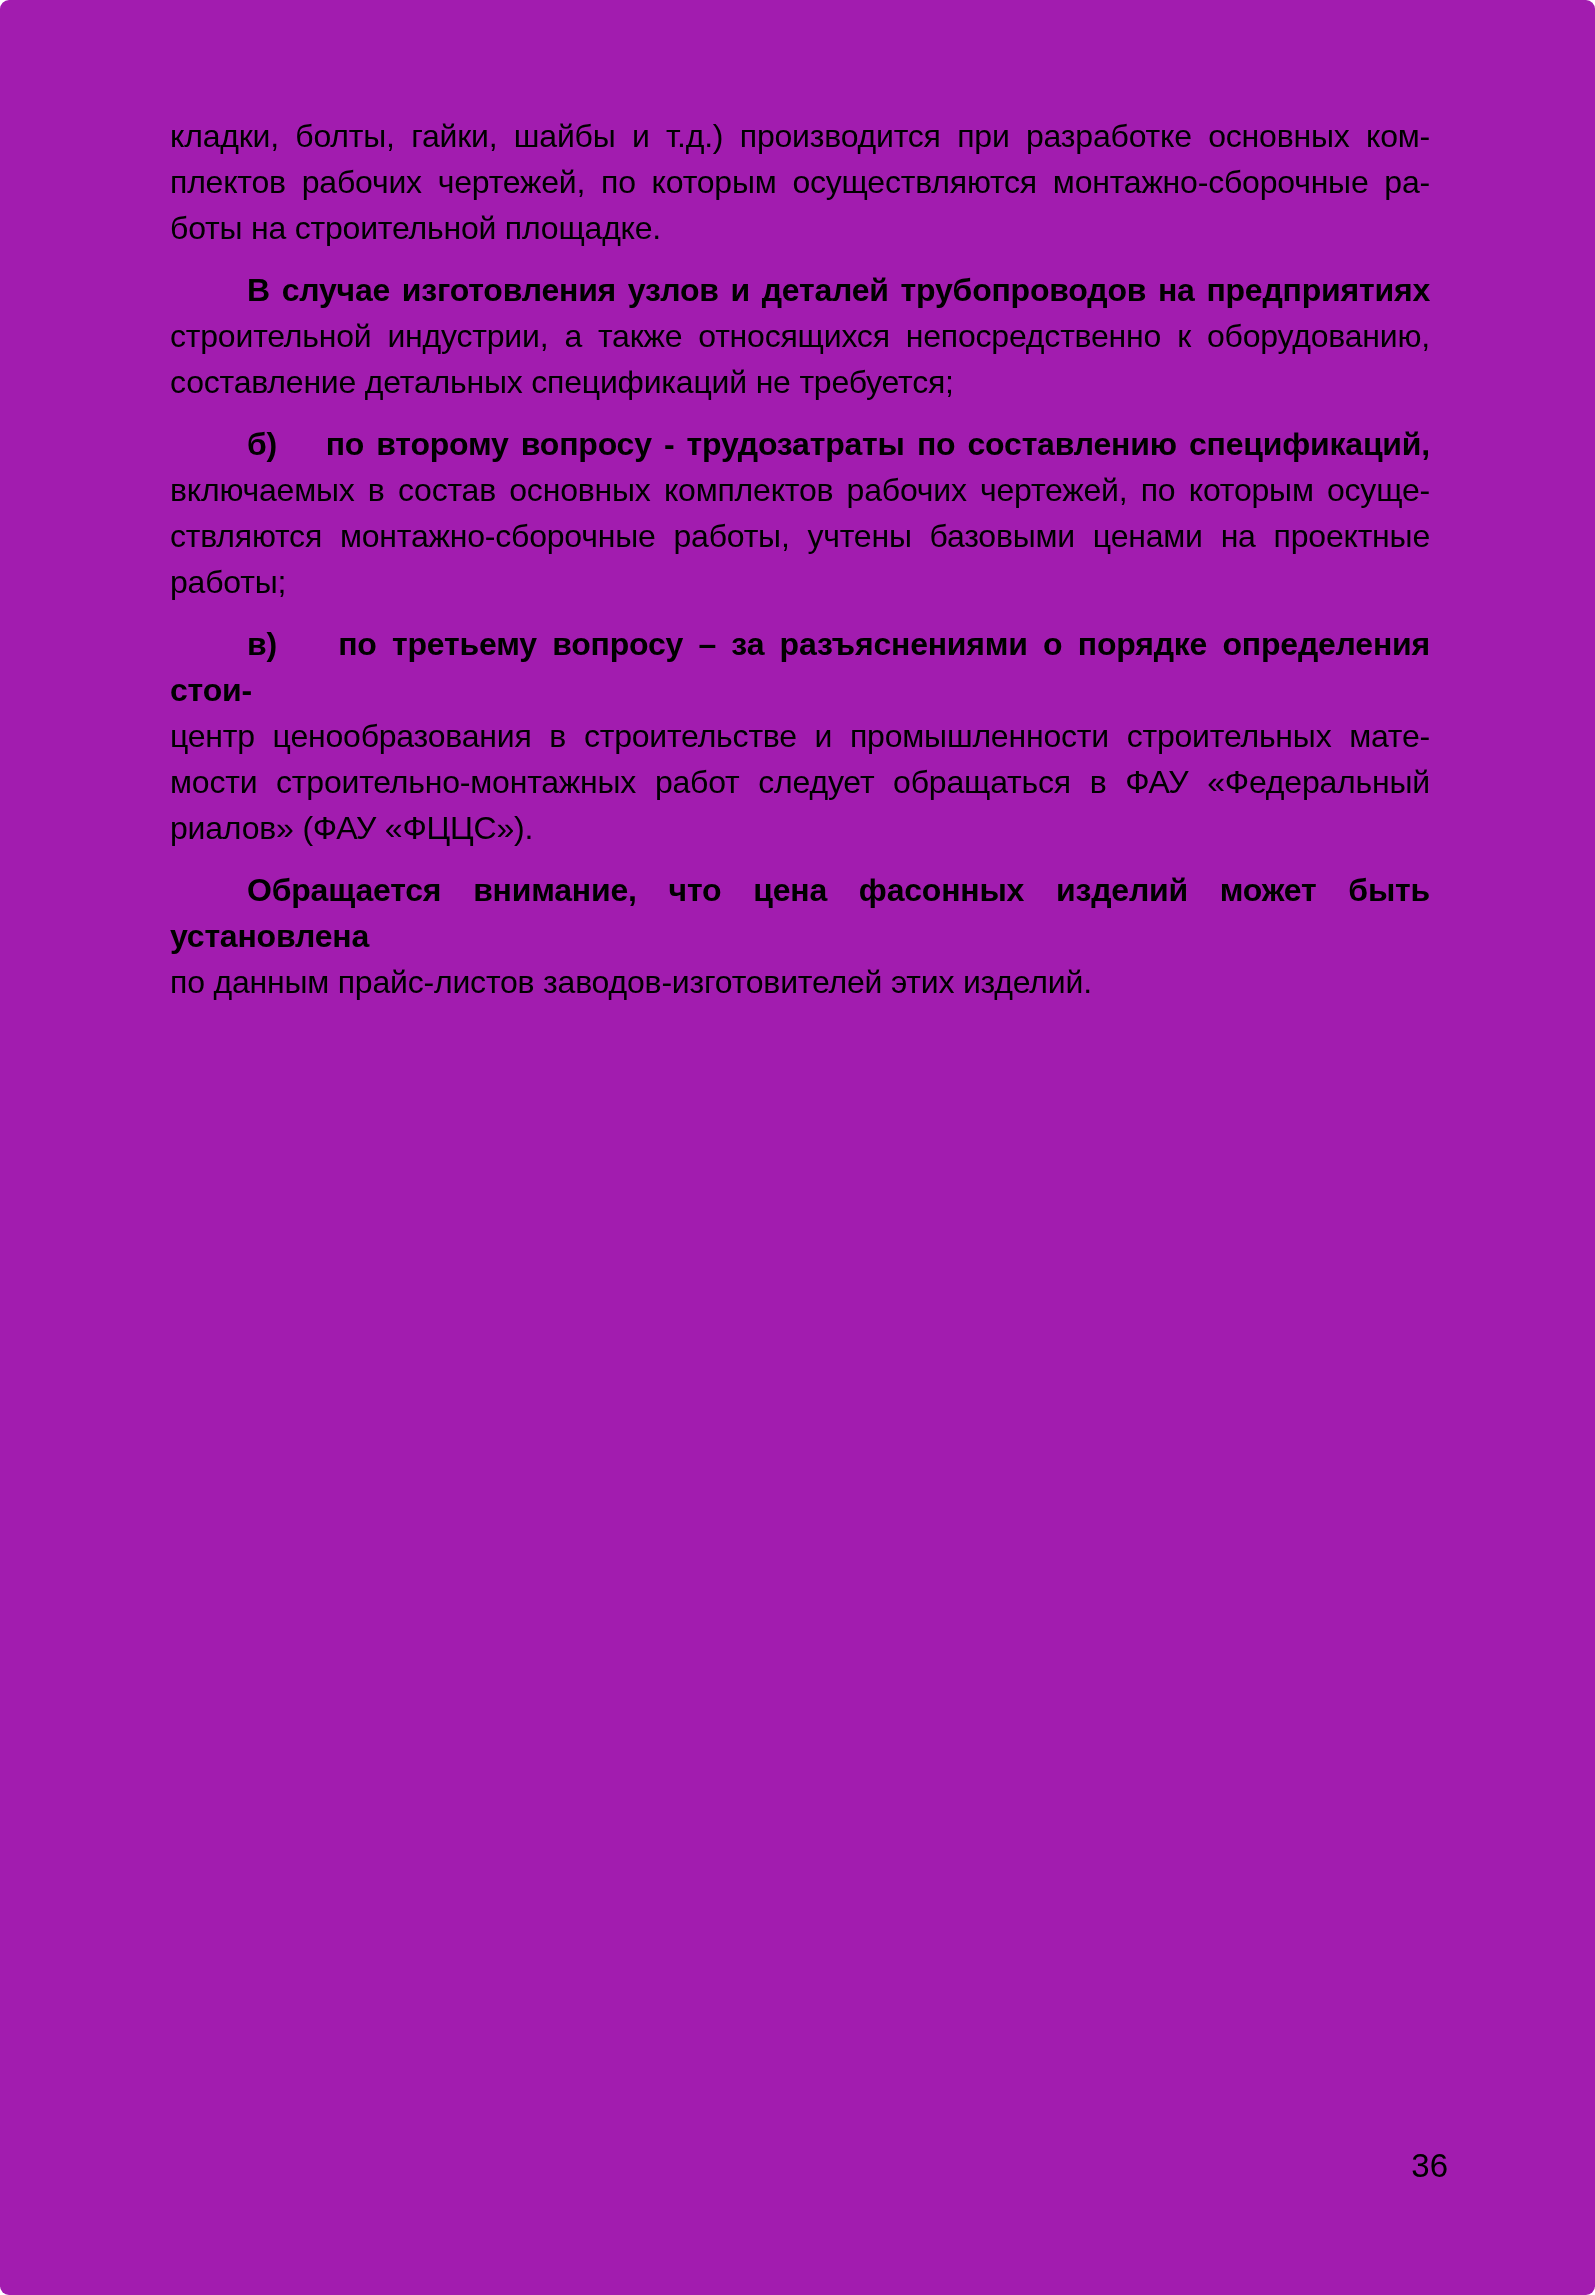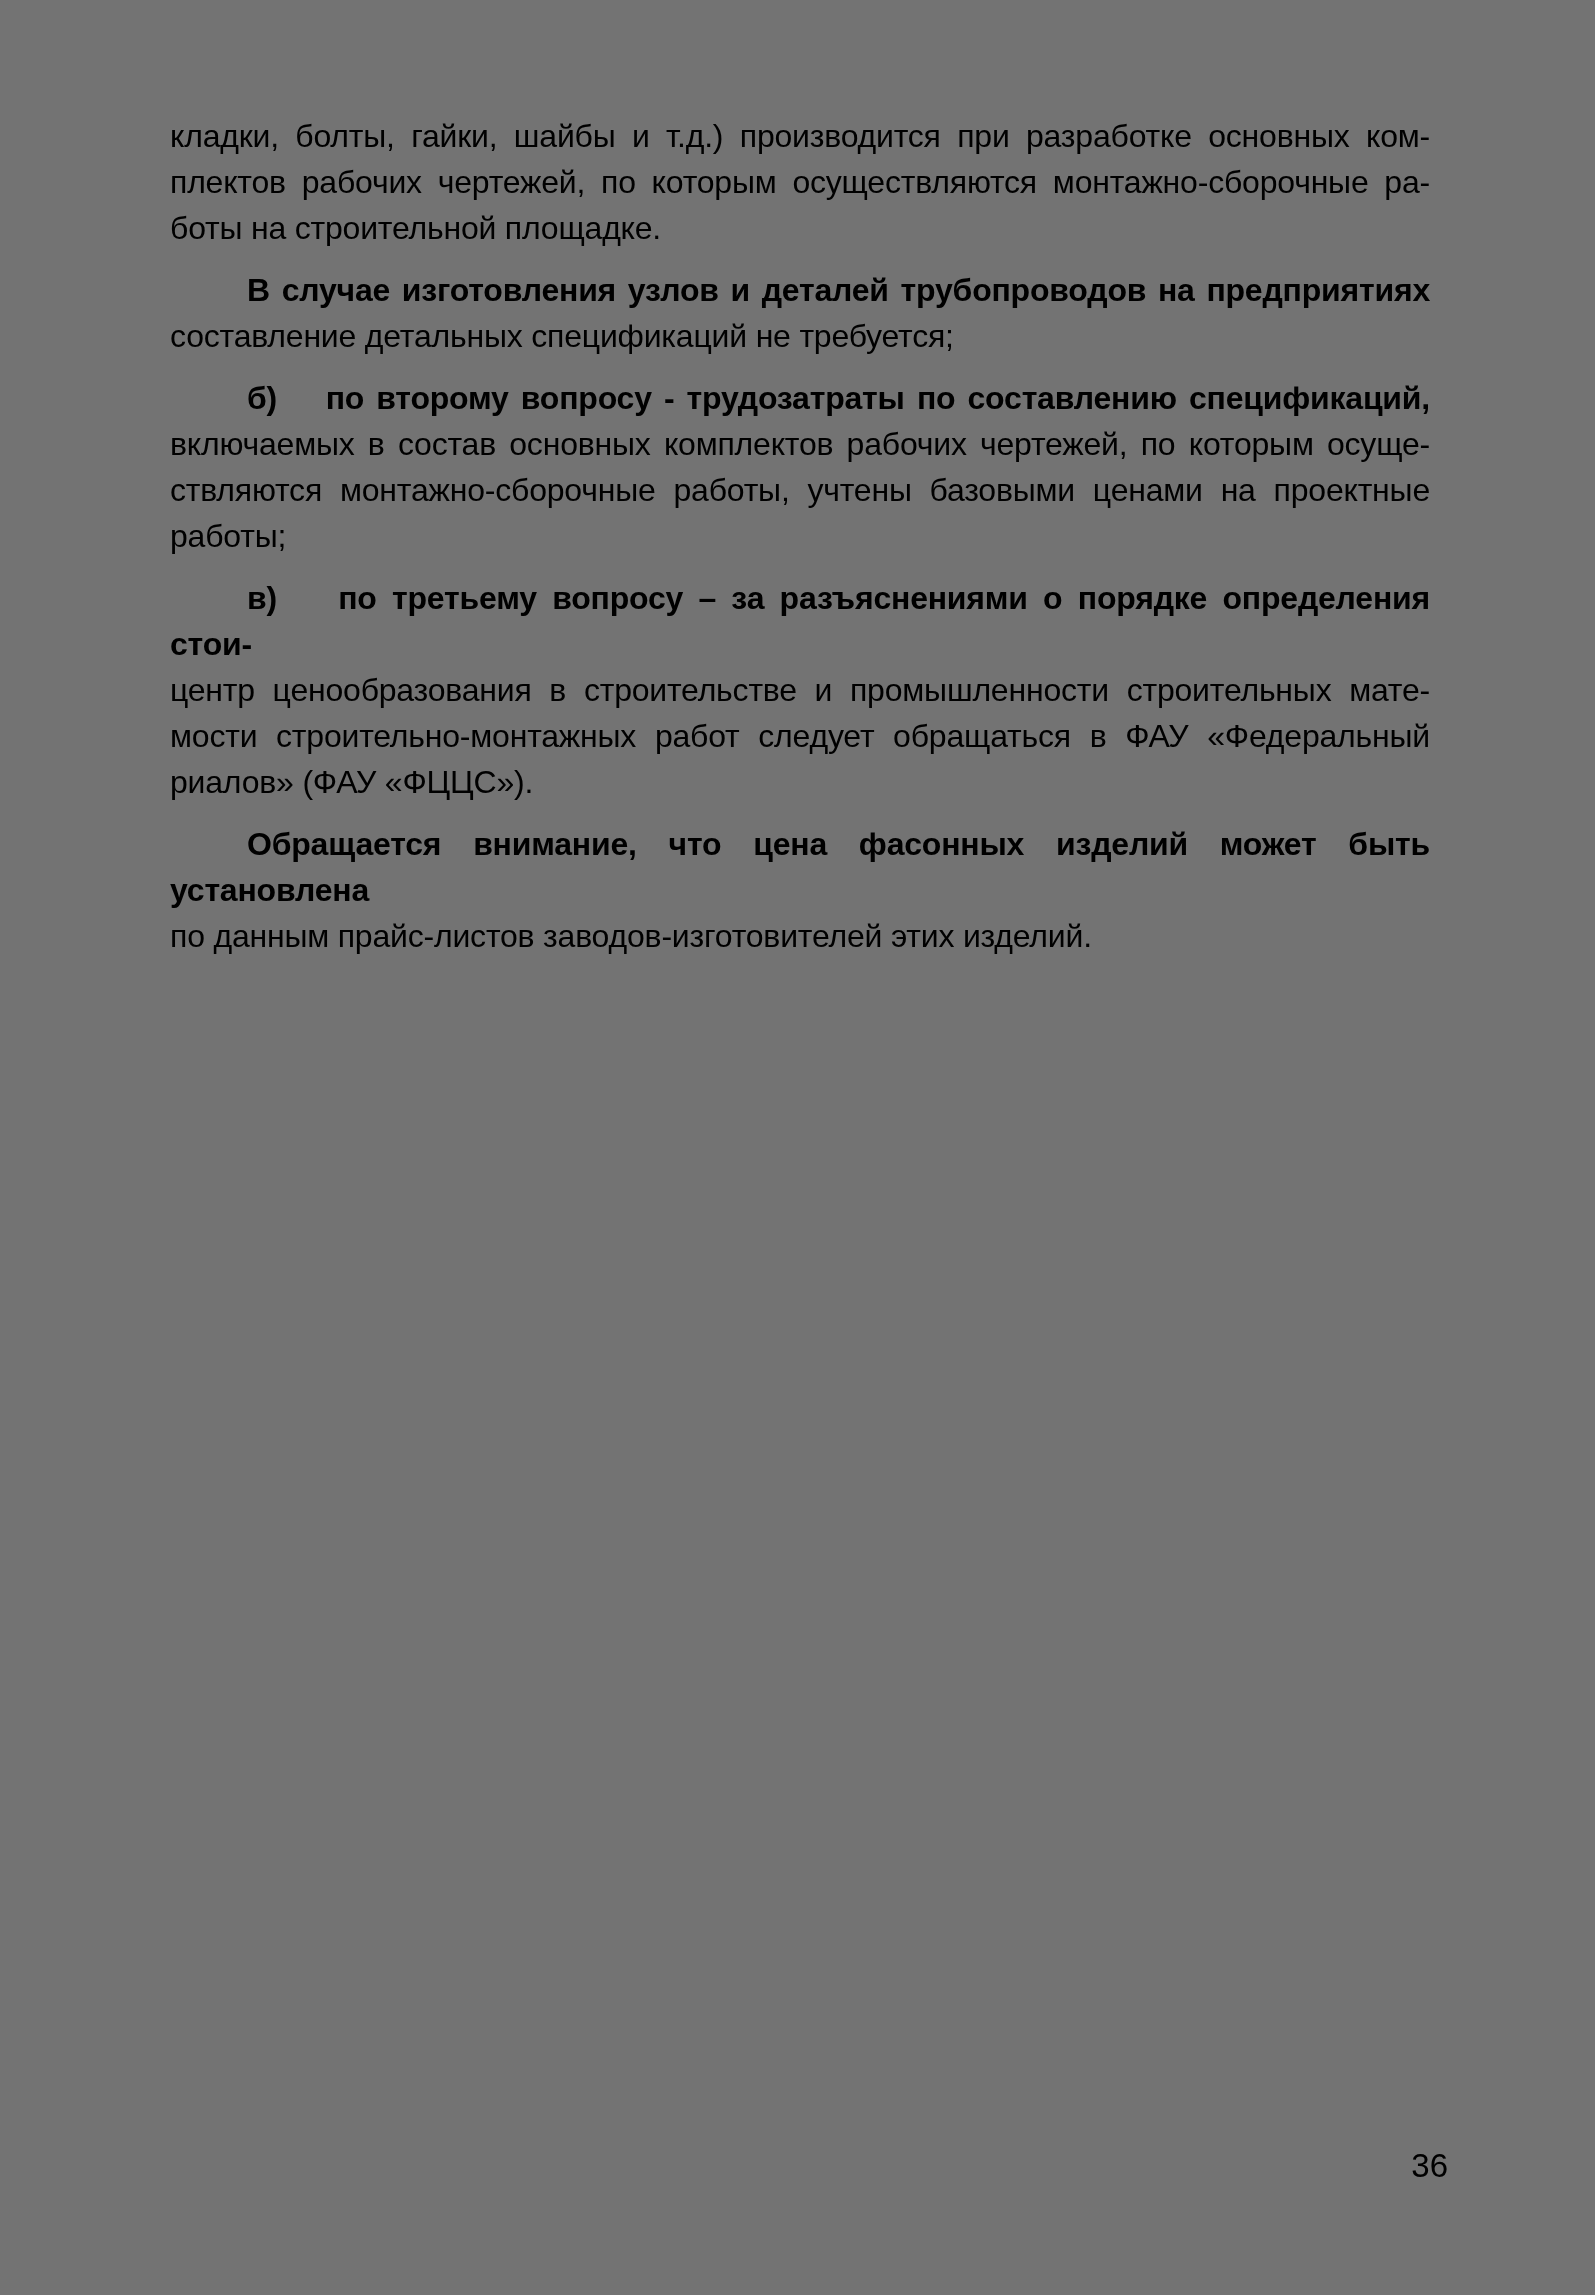--- a/index.html
+++ b/index.html
@@ -11,21 +11,22 @@
     position: relative;
     width: 1595px;
     height: 2295px;
     font-family: "Liberation Sans", "DejaVu Sans", sans-serif;
     color: #000000;
     overflow: hidden;
   }
   .page {
     position: absolute;
     inset: 0;
-    background: #737373;
+    background: #a21caf;
+    border-radius: 9px;
   }
   .page-text {
     position: absolute;
     left: 170px;
     top: 113px;
     width: 1260px;
     font-size: 32px;
     line-height: 46px;
     letter-spacing: -0.2px;
     font-weight: normal;
@@ -64,20 +65,21 @@
 
 <div class="page">
   <main class="page-text">
       <div class="para">
         <div class="line">кладки, болты, гайки, шайбы и т.д.) производится при разработке основных ком-</div>
         <div class="line">плектов рабочих чертежей, по которым осуществляются монтажно-сборочные ра-</div>
         <div class="line line--last">боты на строительной площадке.</div>
       </div>
       <div class="para">
         <div class="line line--indent">В случае изготовления узлов и деталей трубопроводов на предприятиях</div>
+        <div class="line">строительной индустрии, а также относящихся непосредственно к оборудованию,</div>
         <div class="line line--last">составление детальных спецификаций не требуется;</div>
       </div>
       <div class="para">
         <div class="line line--indent">б)&nbsp;&nbsp;&nbsp; по второму вопросу - трудозатраты по составлению спецификаций,</div>
         <div class="line">включаемых в состав основных комплектов рабочих чертежей, по которым осуще-</div>
         <div class="line">ствляются монтажно-сборочные работы, учтены базовыми ценами на проектные</div>
         <div class="line line--last">работы;</div>
       </div>
       <div class="para">
         <div class="line line--indent">в)&nbsp;&nbsp;&nbsp; по третьему вопросу – за разъяснениями о порядке определения стои-</div>

